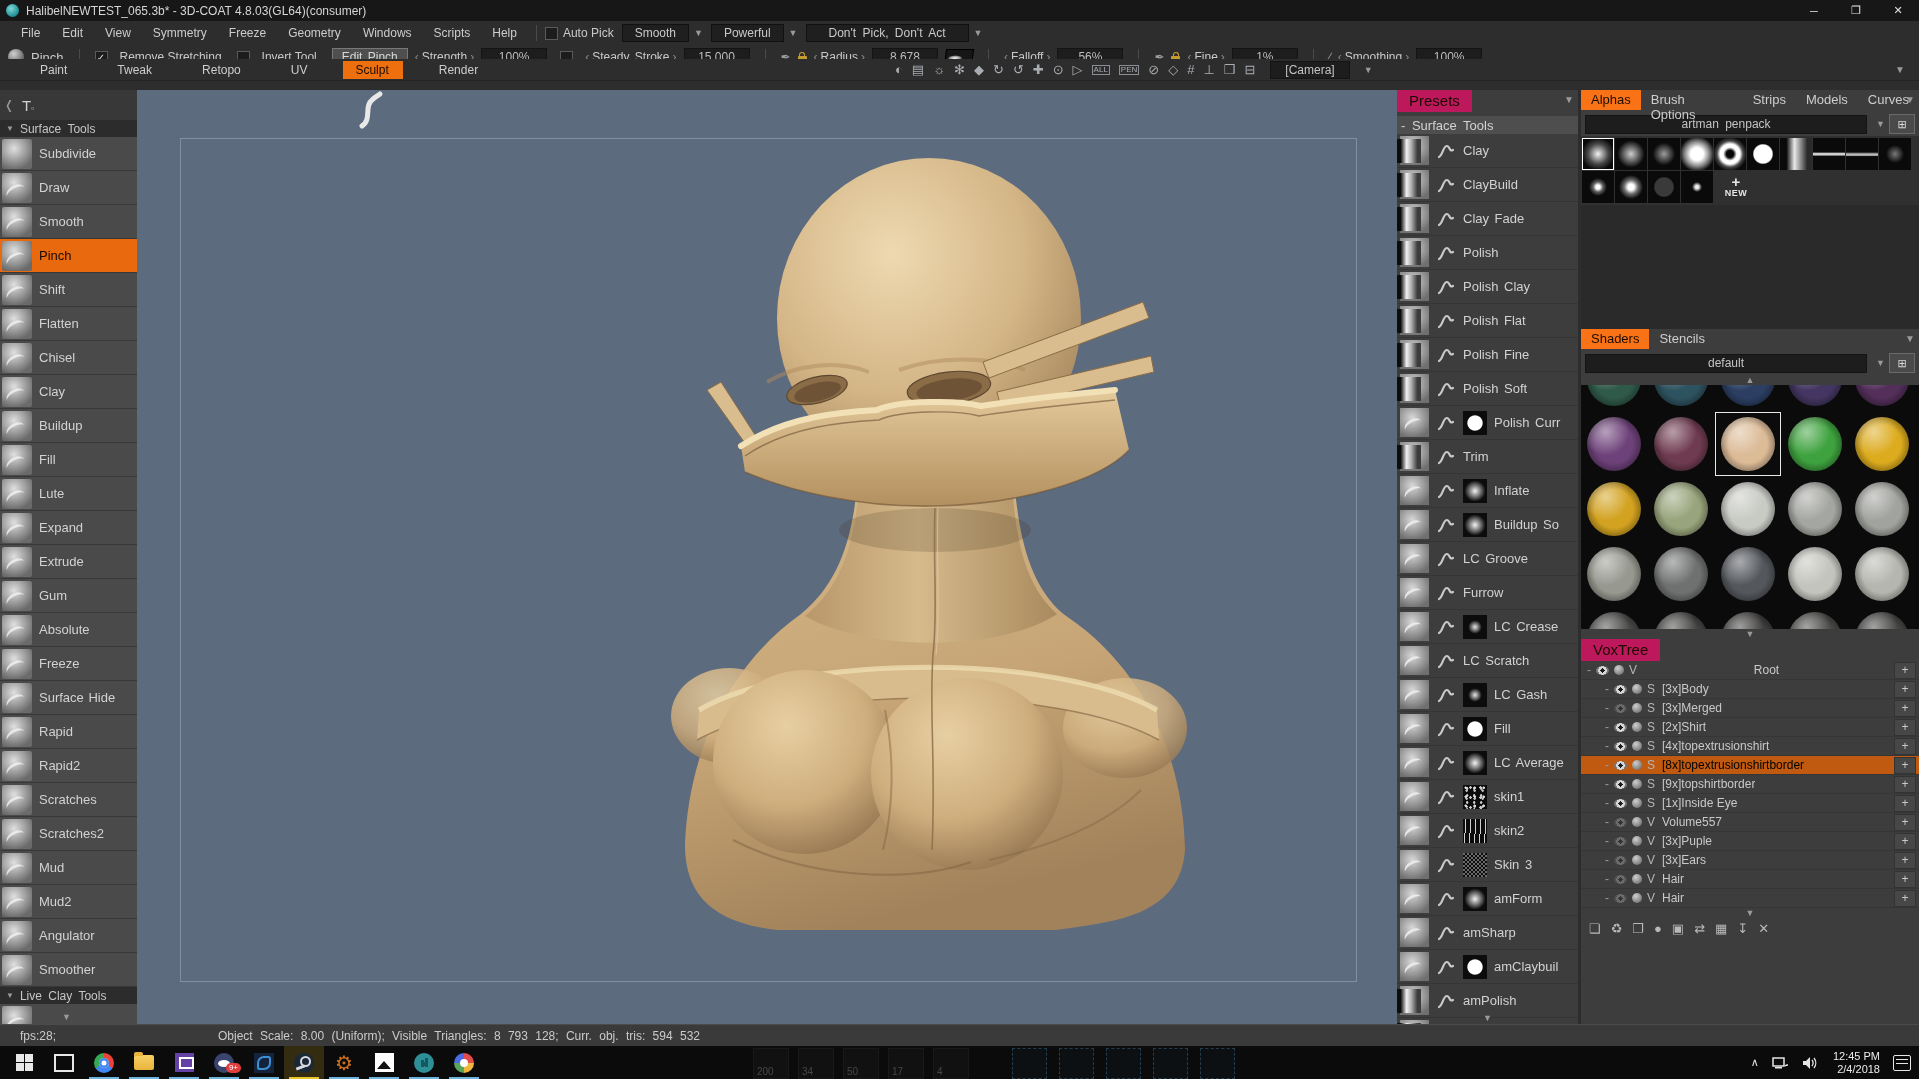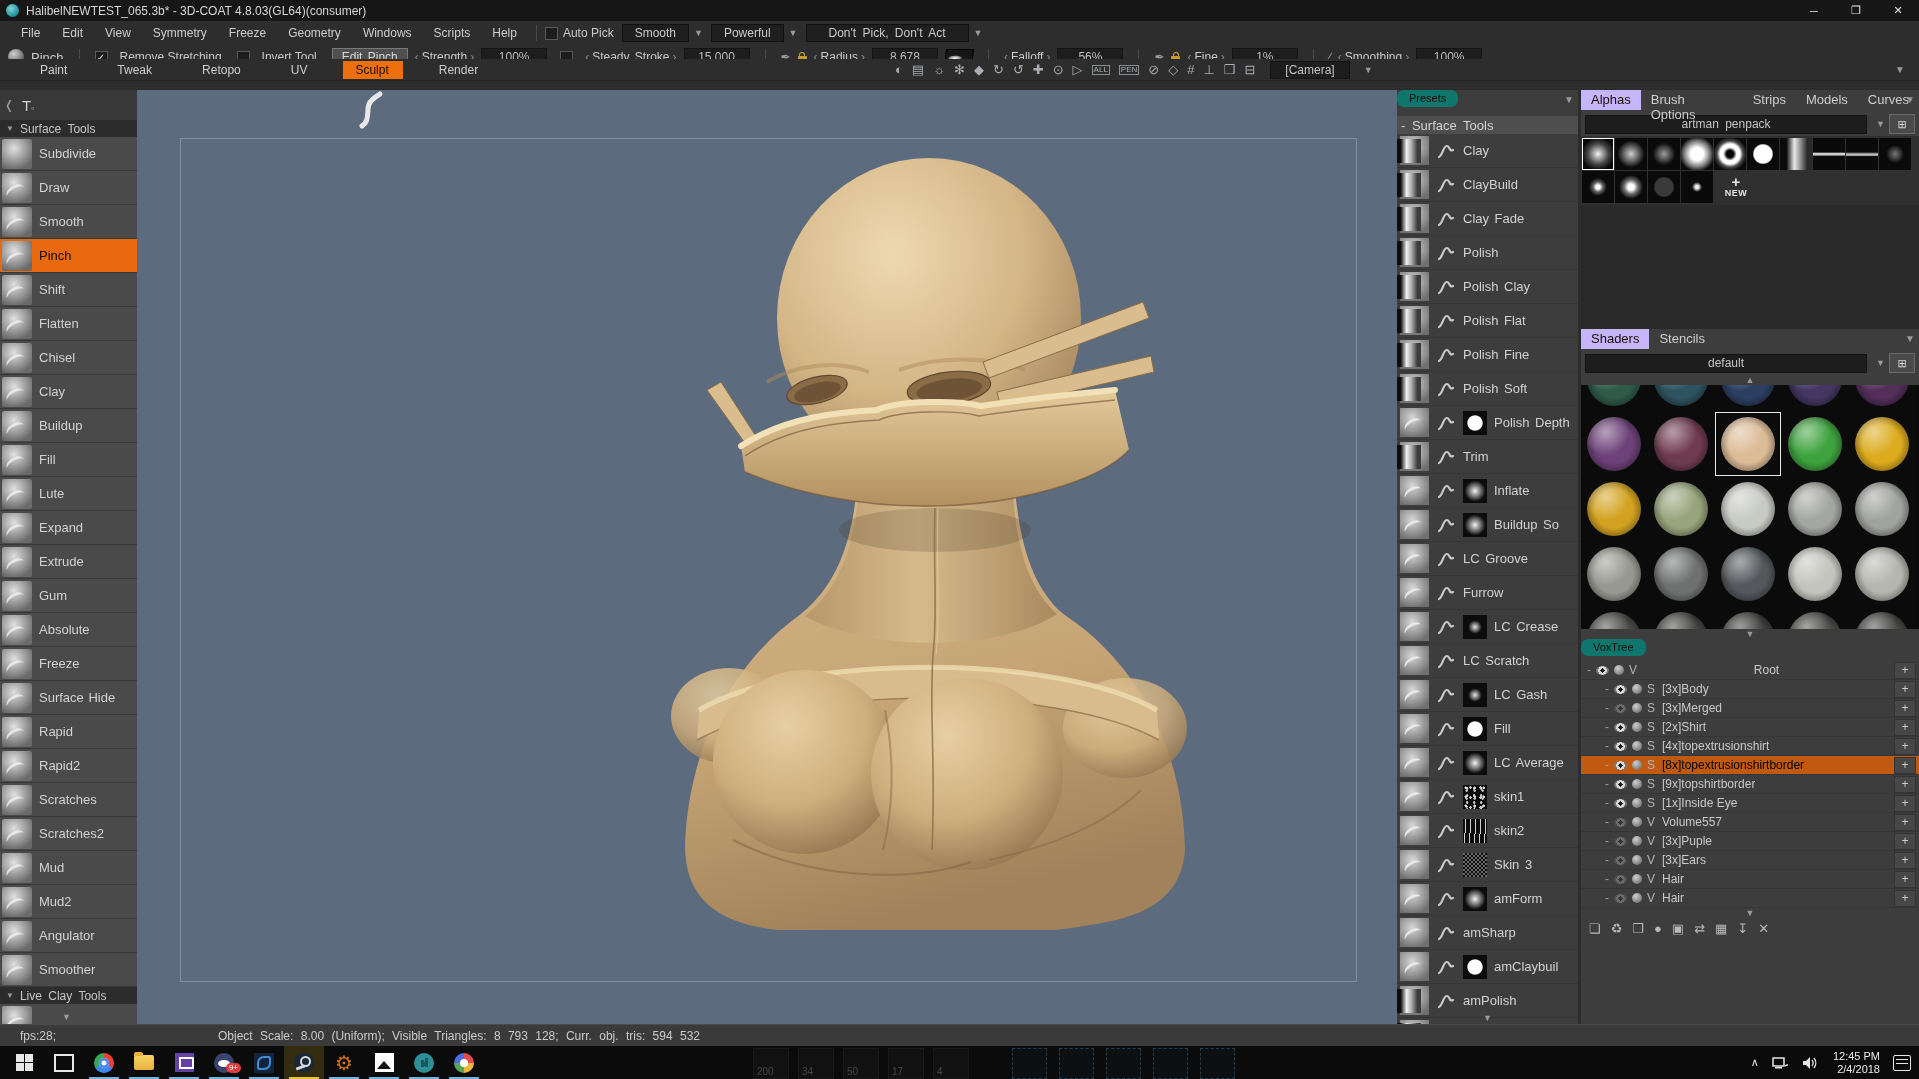--- a/index.html
+++ b/index.html
@@ -50,42 +50,42 @@
   .tthumb{width:30px;height:30px;flex:none;background:#222 radial-gradient(circle at 40% 32%,#e0e0e0,#6a6a6a 78%);border-radius:2px;position:relative;overflow:hidden;}
   .tthumb:after{content:"";position:absolute;left:4px;top:12px;width:20px;height:12px;border-top:3px solid #f2f2f2;border-radius:50%;transform:rotate(-28deg);opacity:.8;}
   .tthumb.mesh{background:#1a1a1a repeating-linear-gradient(60deg,transparent 0 4px,#888 4px 5px),repeating-linear-gradient(-60deg,transparent 0 4px,#777 4px 5px);}
   .tthumb.mesh:after{display:none;}
   .side-bottom-arrow{position:absolute;bottom:2px;left:62px;color:#9a9a9a;font-size:9px;}
   #viewport{position:absolute;left:137px;top:90px;bottom:55px;width:1260px;background:#5d6b7e;overflow:hidden;}
   #vp-frame{position:absolute;left:43px;top:48px;width:1175px;height:842px;border:1px solid rgba(170,180,195,.5);}
   #stroke-preview{position:absolute;left:215px;top:0px;}
   
   #presets{position:absolute;left:1397px;top:90px;width:181px;bottom:55px;background:#3d3d3d;overflow:hidden;}
-  .orange-tab{display:inline-flex;align-items:center;background:#0f766e;color:#1c0c00;padding:2px 12px 3px;font-size:11px;border-radius:7px;}
+  .orange-tab{display:inline-flex;align-items:center;background:#be185d;color:#1c0c00;padding:2px 12px 3px;font-size:15px;}
   .tab-strip{height:22px;display:flex;align-items:flex-start;position:relative;}
   .tab-strip .panel-menu{position:absolute;right:4px;top:4px;color:#9a9a9a;font-size:10px;}
   .group-head{height:18px;background:#4e4e4e;margin-top:4px;display:flex;align-items:center;gap:8px;padding-left:4px;color:#d2d2d2;font-size:13px;word-spacing:3px;}
   .preset-row{height:33px;border-bottom:1px solid #353535;display:flex;align-items:center;gap:7px;padding-left:3px;color:#d2d2d2;font-size:13px;word-spacing:2px;overflow:hidden;}
   .psphere{width:29px;height:29px;flex:none;background:#141414 radial-gradient(circle at 42% 34%,#d8d8d8,#6f6f6f 80%);position:relative;overflow:hidden;}
   .psphere:after{content:"";position:absolute;left:4px;top:11px;width:19px;height:11px;border-top:3px solid #efefef;border-radius:50%;transform:rotate(-30deg);opacity:.85;}
   .pstroke{flex:none;display:flex;align-items:center;}
   .pthumb{width:24px;height:24px;flex:none;background-color:#0c0c0c;}
   .pthumb.bar{background:linear-gradient(90deg,#0c0c0c 15%,#f0f0f0 40%,#aeaeae 60%,#3c3c3c 85%);}
   .pthumb.disc{background:radial-gradient(circle,#fff 0 42%,#0c0c0c 48%);}
   .pthumb.soft{background:radial-gradient(circle,rgba(255,255,255,.95),rgba(255,255,255,0) 62%) #0c0c0c;}
   .pthumb.soft-sm{background:radial-gradient(circle,rgba(255,255,255,.9),rgba(255,255,255,0) 40%) #0c0c0c;}
   .pthumb.speckle{background:radial-gradient(circle at 30% 30%,#ddd 0 1px,transparent 1.5px),radial-gradient(circle at 60% 50%,#ccc 0 1px,transparent 1.5px),radial-gradient(circle at 45% 70%,#bbb 0 1px,transparent 1.5px),radial-gradient(circle at 75% 25%,#ccc 0 1px,transparent 1.5px);background-size:9px 9px,7px 7px,8px 8px,10px 10px;background-color:#0c0c0c;}
   .pthumb.strokes{background:repeating-linear-gradient(92deg,#0c0c0c 0 2px,#cfcfcf 2px 3px,#0c0c0c 3px 5px);}
   .pthumb.noise{background:repeating-conic-gradient(#0c0c0c 0 25%,#6a6a6a 0 50%) 0 0/4px 4px;}
   .scroll-arrow{color:#9a9a9a;font-size:9px;text-align:center;}
   
   #rightpanel{position:absolute;left:1581px;top:90px;right:0;bottom:55px;background:#3d3d3d;}
   .rp-tabs{display:flex;align-items:flex-start;gap:0;height:22px;position:relative;background:#3d3d3d;}
   .rp-tab{padding:2px 10px 3px;font-size:13px;color:#cdcdcd;word-spacing:2px;}
-  .rp-tab.active{background:#c4b5fd;color:#1c0c00;}
+  .rp-tab.active{background:#f97316;color:#1c0c00;}
   .pack-row{height:24px;display:flex;align-items:center;padding:0 4px;gap:4px;}
   .pack-dd{flex:1;background:#1d1d1d;border:1px solid #141414;height:17px;display:flex;align-items:center;justify-content:center;color:#c4c4c4;word-spacing:3px;}
   .folder-btn{width:24px;height:18px;background:#4a4a4a;border:1px solid #6a6a6a;display:flex;align-items:center;justify-content:center;color:#d8d8d8;font-size:11px;}
   #alpha-grid{display:flex;flex-wrap:wrap;gap:1px;padding:2px 1px;background:#303030;}
   .acell{width:32px;height:32px;background-color:#0a0a0a;position:relative;}
   .acell.sel{outline:1px solid #fff;outline-offset:-1px;}
   .acell.soft{background:radial-gradient(circle,rgba(255,255,255,.95),rgba(255,255,255,.25) 45%,transparent 72%) #0a0a0a;}
   .acell.soft2{background:radial-gradient(circle,rgba(255,255,255,.8),transparent 60%) #0a0a0a;}
   .acell.soft3{background:radial-gradient(circle,rgba(255,255,255,.6),transparent 50%) #0a0a0a;}
   .acell.bigsoft{background:radial-gradient(circle,#fff 0 28%,rgba(255,255,255,.5) 55%,transparent 78%) #0a0a0a;}
@@ -568,21 +568,21 @@
           <span>Polish Soft</span>
         </div>
         <div class="preset-row">
           <span class="psphere"></span>
           <span class="pstroke">
             <svg width="20" height="18" viewBox="0 0 20 18">
               <path d="M3 15 C7 13 7 4 11 4 C14 4 13 10 17 8" stroke="#c9c9c9" stroke-width="2.2" fill="none" stroke-linecap="round"></path>
             </svg>
           </span>
           <span class="pthumb disc"></span>
-          <span>Polish Depth</span>
+          <span>Polish Curr</span>
         </div>
         <div class="preset-row">
           <span class="psphere"></span>
           <span class="pstroke">
             <svg width="20" height="18" viewBox="0 0 20 18">
               <path d="M3 15 C7 13 7 4 11 4 C14 4 13 10 17 8" stroke="#c9c9c9" stroke-width="2.2" fill="none" stroke-linecap="round"></path>
             </svg>
           </span>
           <span class="pthumb bar"></span>
           <span>Trim</span>

